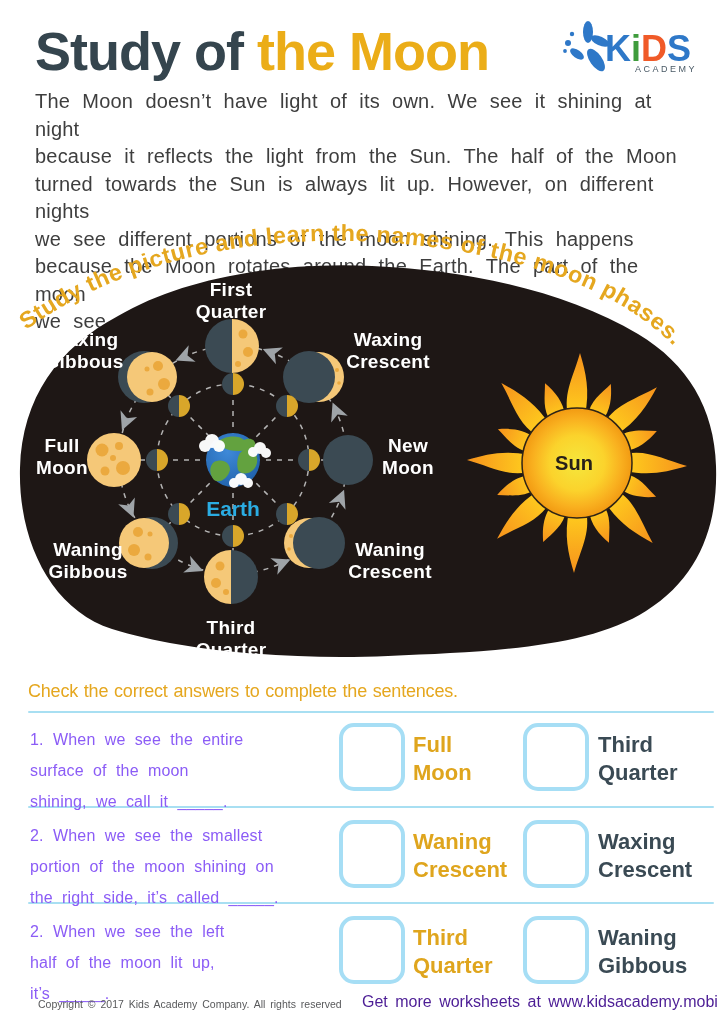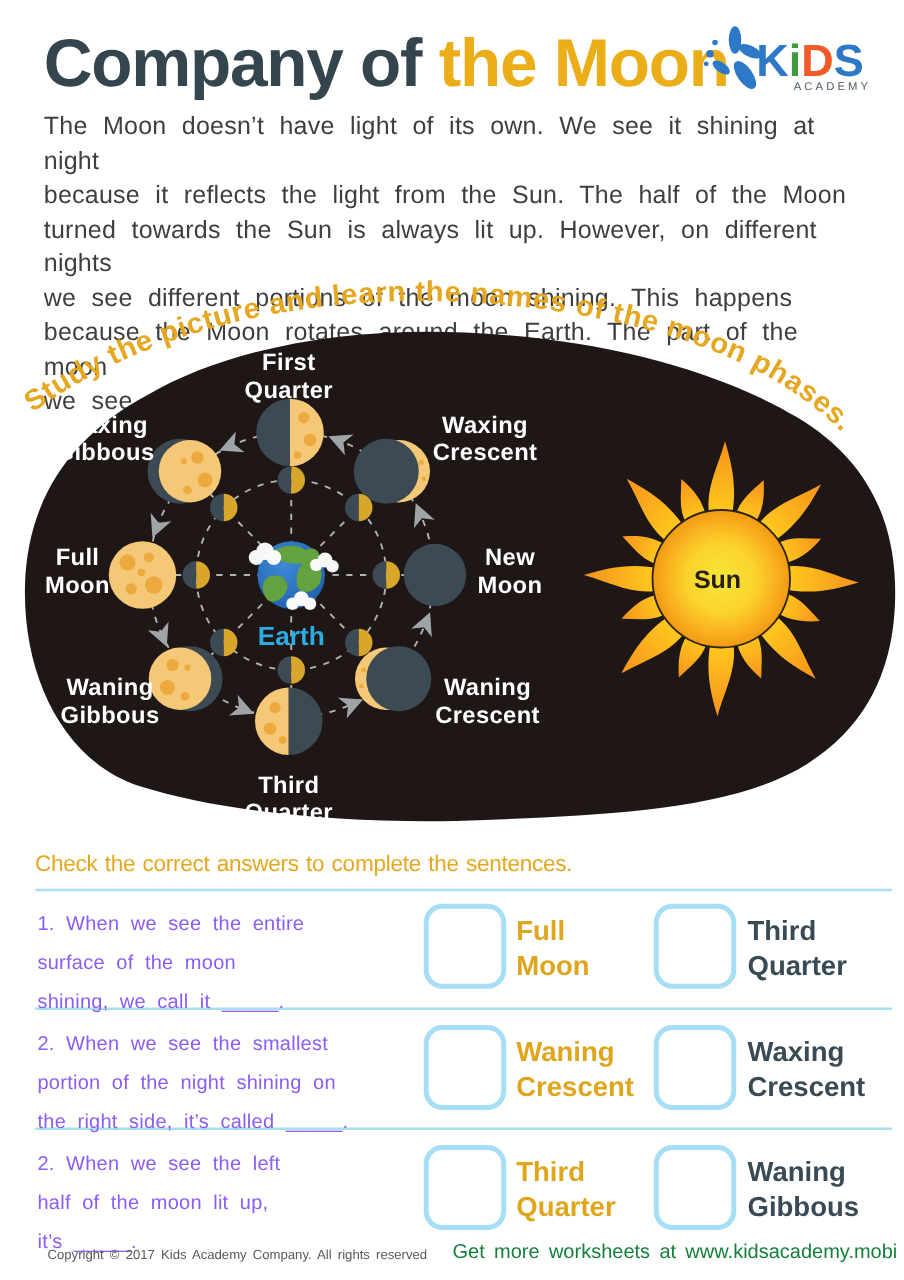--- a/index.html
+++ b/index.html
@@ -25,30 +25,30 @@
   .qtext{left:30px;width:315px;font-size:16px;line-height:31px;color:#8b5cf6;
          word-spacing:4.5px;letter-spacing:0.2px;}
   .checkbox{width:58px;height:60px;background:#fff;border:4px solid #A6DEF5;
             border-radius:15px;box-sizing:content-box;}
   .optlabel{font-size:22px;font-weight:bold;line-height:28px;width:120px;}
   .opt-gold{color:#DFA51D;}
   .opt-dark{color:#3A4A54;}
 
   
   .copyright{left:38px;top:998px;font-size:10.5px;color:#58595B;word-spacing:2px;}
-  .promo{left:362px;top:993px;font-size:16px;color:#15803d;word-spacing:3px;}
+  .promo{left:362px;top:993px;font-size:16px;color:#4c1d95;word-spacing:3px;}
 
   svg{display:block;}
   .diagram-svg{left:0;top:0;width:723px;height:1024px;pointer-events:none;}
 </style>
 </head>
 <body>
 
 <div class="abs title">
-  <span class="t-dark">Company of</span><span class="t-dark">&nbsp;</span><span class="t-gold">the Moon</span>
+  <span class="t-dark">Study of</span><span class="t-dark">&nbsp;</span><span class="t-gold">the Moon</span>
 </div>
 
 <div class="abs logo">
   <svg width="142" height="62" viewBox="0 0 142 62">
     <g fill="#2E78C8">
       <ellipse cx="27" cy="16" rx="5" ry="11"></ellipse>
       <ellipse cx="39" cy="25" rx="10" ry="4.5" transform="rotate(25 39 25)"></ellipse>
       <ellipse cx="35" cy="44" rx="6" ry="13" transform="rotate(-35 35 44)"></ellipse>
       <ellipse cx="16" cy="38" rx="8" ry="4" transform="rotate(35 16 38)"></ellipse>
       <circle cx="7" cy="27" r="3"></circle>
@@ -309,21 +309,21 @@
   <div>Moon</div>
 </div>
 <div class="abs checkbox" style="left:523px;top:723px;"></div>
 <div class="abs optlabel opt-dark" style="left:598px;top:731px;">
   <div>Third</div>
   <div>Quarter</div>
 </div>
 
 <div class="abs qtext" style="top:820px;">
   <div>2. When we see the smallest</div>
-  <div>portion of the night shining on</div>
+  <div>portion of the moon shining on</div>
   <div>the right side, it’s called _____.</div>
 </div>
 <div class="abs checkbox" style="left:339px;top:820px;"></div>
 <div class="abs optlabel opt-gold" style="left:413px;top:828px;">
   <div>Waning</div>
   <div>Crescent</div>
 </div>
 <div class="abs checkbox" style="left:523px;top:820px;"></div>
 <div class="abs optlabel opt-dark" style="left:598px;top:828px;">
   <div>Waxing</div>

